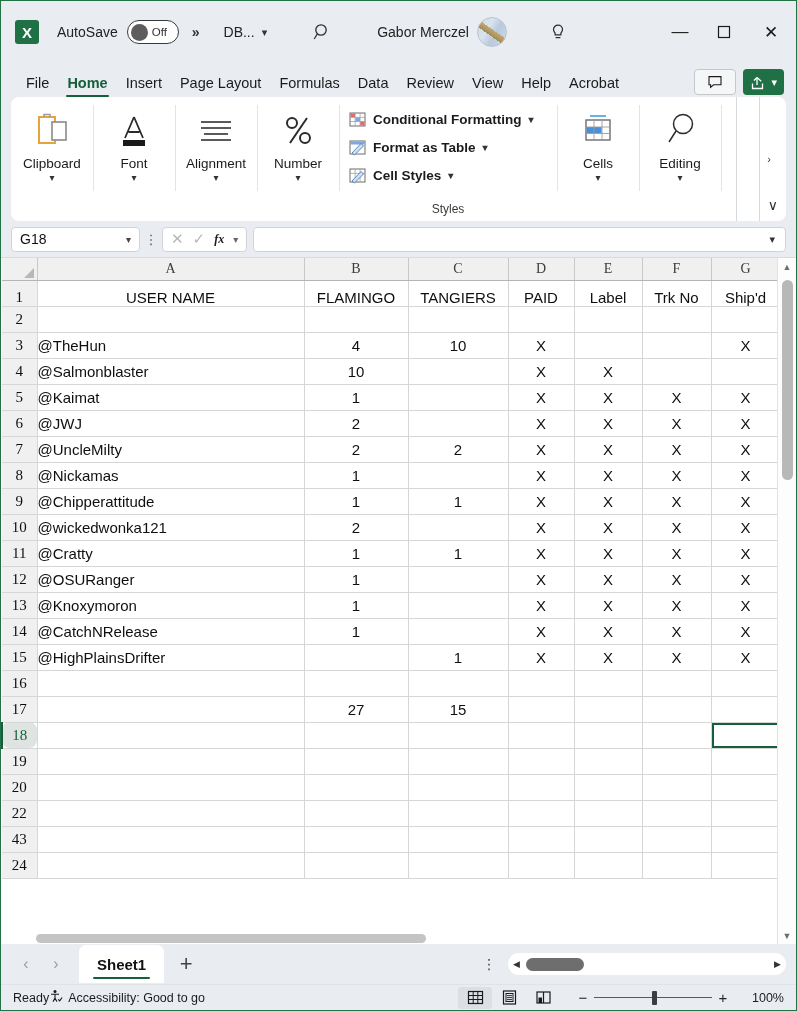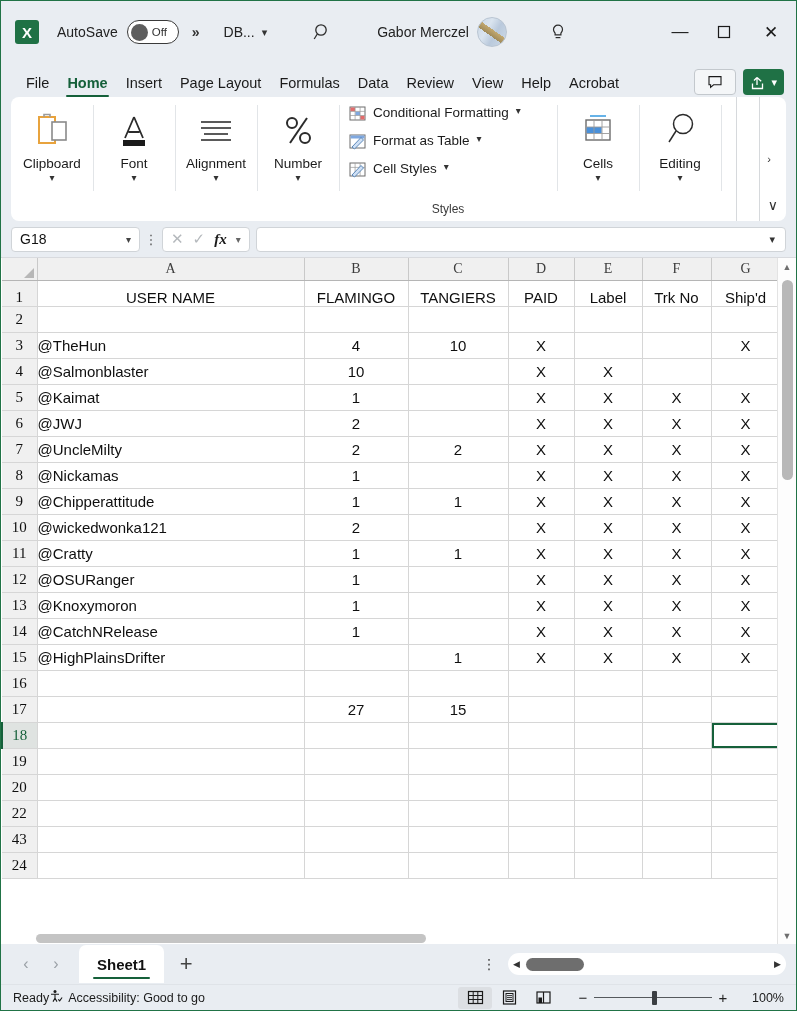--- a/index.html
+++ b/index.html
@@ -153,23 +153,24 @@
   }
   .rg-big {
     width: 82px;
     display: flex; flex-direction: column; align-items: center;
   }
   .rg-icon { height: 50px; display: flex; align-items: center; justify-content: center; }
   .rg-label { font-size: 13.5px; color: #1b1b1b; margin-top: 1px; }
   .rg-caret { font-size: 10px; color: #333; line-height: 12px; margin-top: 1px;}
   .styles-group { width: 218px; align-items: flex-start; padding-left: 10px; }
   .style-row {
-    display: flex; gap: 7px;
+    display: flex; align-items: center; gap: 7px;
     height: 28px; font-size: 13.5px; color: #1b1b1b;
     white-space: nowrap;
+    font-weight: bold;
   }
   .group-caption {
     position: absolute; bottom: 5px; left: 0; right: 0;
     text-align: center; font-size: 12px; color: #3a3a3a;
   }
   .mini-icon { width: 17px; height: 17px; flex-shrink: 0; }
   .addins-group { width: 52px; }
   .overflow-arrow {
     position: absolute; right: 2px; top: 56px;
     font-size: 11px; color: #333;
@@ -202,21 +203,21 @@
     font-size: 14px; color: #111;
   }
   .fb-dots { width: 22px; text-align: center; color: #555; font-size: 13px; letter-spacing:0; }
   .fb-btns {
     display: flex; align-items: center; gap: 9px;
     background: #fff; border: 1px solid #d0d4d8; border-radius: 4px;
     height: 25px; padding: 0 8px;
   }
   .fb-x { color: #b4b8bc; font-size: 15px; }
   .fb-check { color: #b4b8bc; font-size: 15px; }
-  .fb-fx { font-family: "Liberation Serif", serif; font-style: italic; font-weight: bold; font-size: 15px; color: #1a1a1a; }
+  .fb-fx { font-family: "Liberation Serif", serif; font-style: italic; font-weight: bold; font-size: 12px; color: #1a1a1a; }
   .fb-caret { color: #666; font-size: 10px; }
   .formula-input {
     flex: 1; height: 25px; margin-left: 6px;
     background: #fff; border: 1px solid #d0d4d8; border-radius: 4px;
     display: flex; align-items: center; justify-content: flex-end;
     padding: 0 10px; font-size: 13px; color: #111;
   }
   .fi-caret { color: #333; font-size: 11px; }
 
   
@@ -276,20 +277,21 @@
     color: #3c3c3c;
     font-size: 14px;
     text-align: center;
     border-right: 1px solid #c9c9c9;
     border-bottom: 1px solid #dcdcdc;
     font-family: "Liberation Serif", serif;
   }
   td.rowhead.sel {
     background: #dfe3e1;
     color: #15603a;
+    border-radius: 8px;
   }
   tr.rowsel td.rowhead { border-left: 2px solid #15603a; }
 
   td.cell { background: #fff; }
   td.c-a { padding-left: 7px; text-align: left; }
   td.c-num { text-align: center; }
   td.c-x { text-align: center; font-weight: bold; }
   .hdr-row td { font-weight: bold; font-size: 15.5px; text-align: center; }
   .hdr-row td.c-a { text-align: center; }
   .row-h1 td { height: 50px; vertical-align: bottom; padding-bottom: 4px; }

